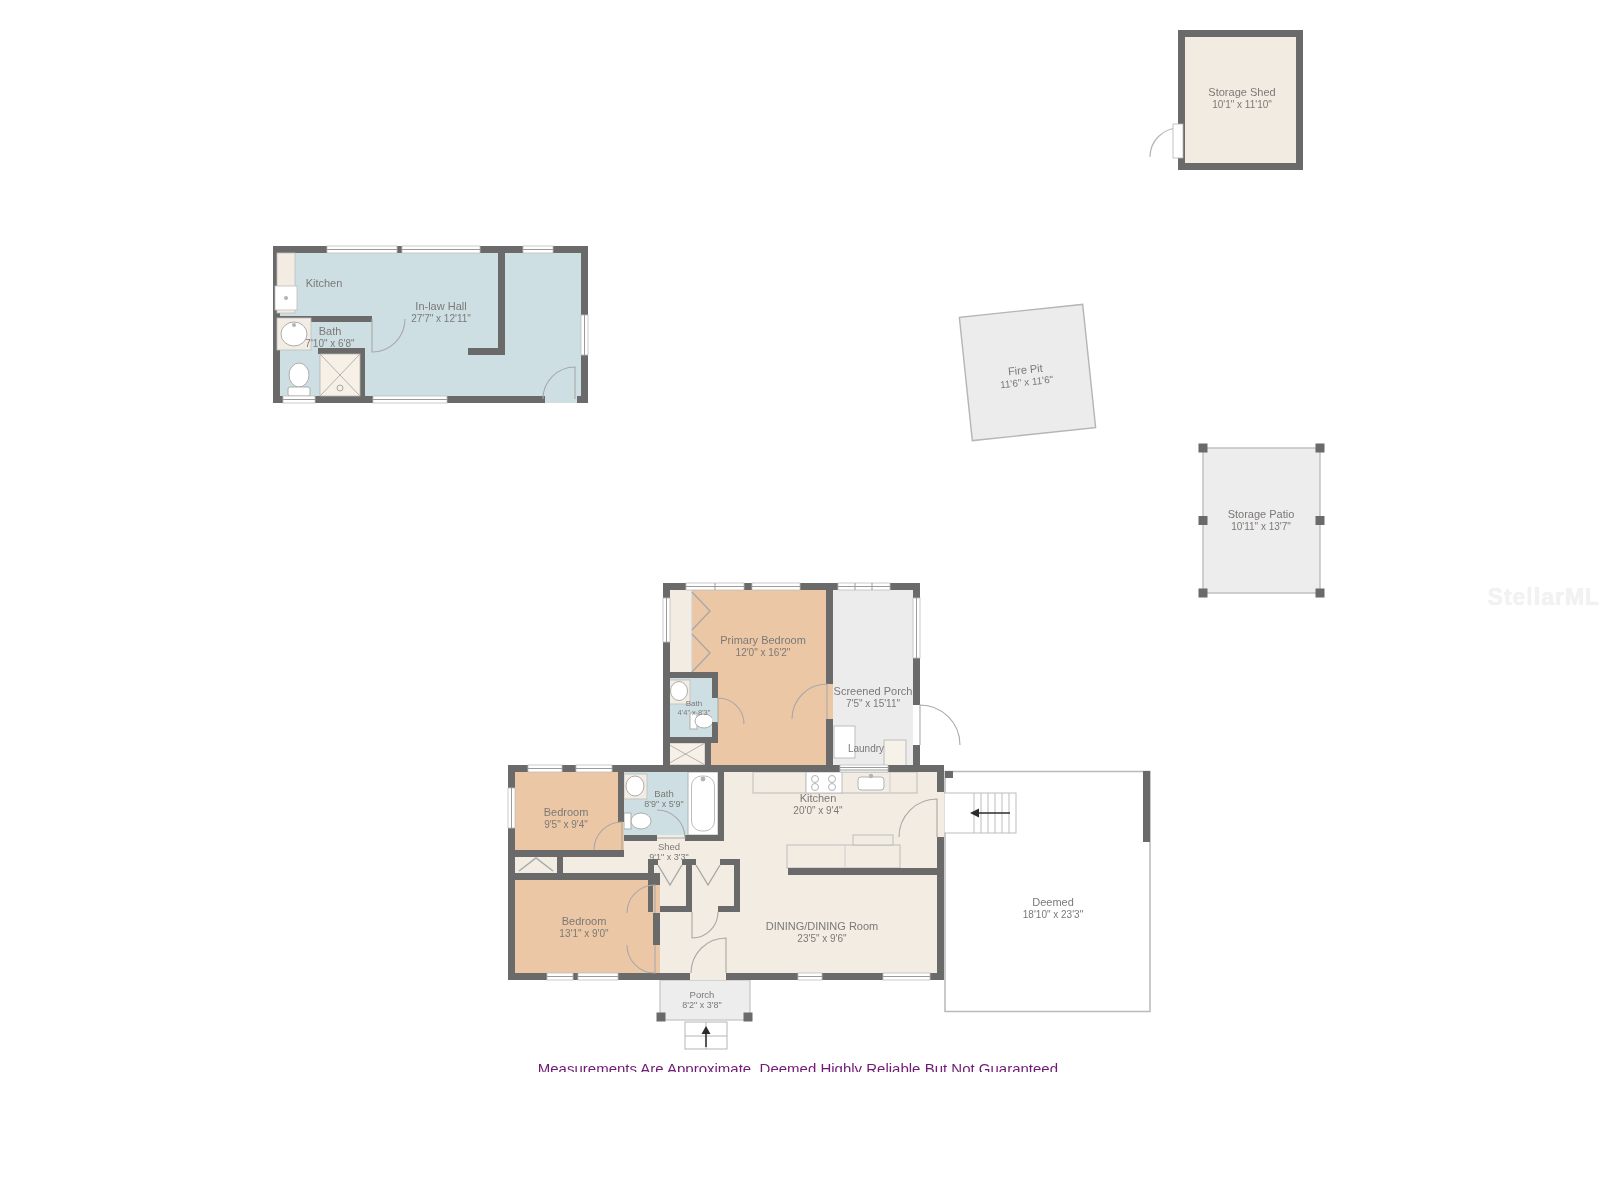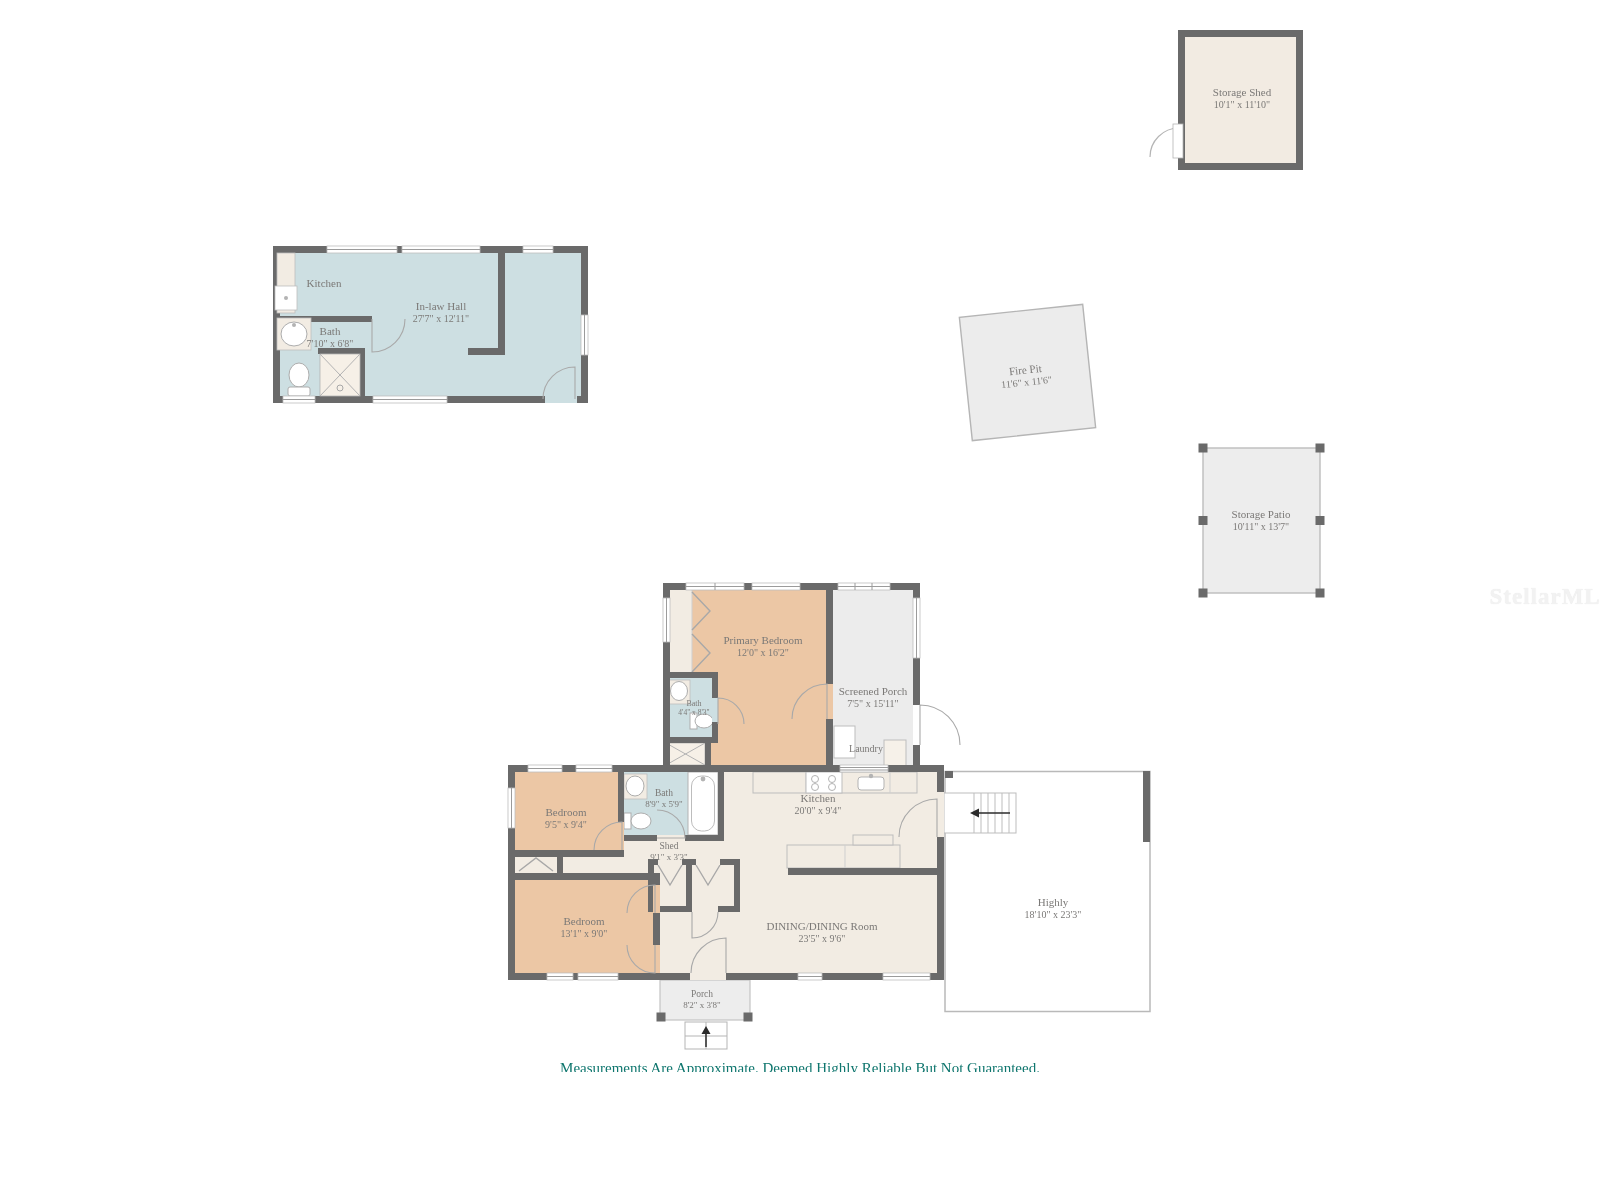--- a/index.html
+++ b/index.html
@@ -1,32 +1,32 @@
 <!DOCTYPE html>
 <html><head>
 <meta charset="utf-8">
 <style>
   html,body{margin:0;padding:0;background:#ffffff;}
   #page{position:relative;width:1600px;height:1072px;background:#ffffff;overflow:hidden;
-        font-family:Liberation Serif, serif;}
+        font-family:Liberation Sans, sans-serif;}
   #plan-svg{position:absolute;left:0;top:0;}
   .lbl{position:absolute;transform:translate(-50%,-50%);display:flex;flex-direction:column;
        align-items:center;text-align:center;color:#7b7977;white-space:nowrap;}
   .lbl .nm{font-size:11px;line-height:13px;}
   .lbl .dm{font-size:10px;line-height:12px;}
   .lbl--sm .nm{font-size:9.5px;line-height:11px;}
   .lbl--sm .dm{font-size:9px;line-height:10.5px;}
   .lbl--xs .nm{font-size:8px;line-height:9px;}
   .lbl--xs .dm{font-size:7.5px;line-height:9px;}
   .lbl--rot{transform:translate(-50%,-50%) rotate(-6deg);}
   #watermark{position:absolute;left:1552px;top:597px;transform:translate(-50%,-50%);
        font-size:23px;font-weight:bold;color:#f2f2f2;letter-spacing:1px;
        text-shadow:0 0 1px #e6e6e6;}
   #disclaimer{position:absolute;left:800px;top:1068px;transform:translate(-50%,-50%);
-       font-size:15px;color:#0f766e;}
+       font-size:15px;color:#701a75;}
 </style>
 </head>
 <body>
 
 <div id="page">
 
 <svg id="plan-svg" width="1600" height="1200" viewBox="0 0 1600 1200">
 
   <g>
     <rect x="1181.5" y="33.5" width="118" height="133" fill="#f2ebe2" stroke="#6a6a6a" stroke-width="7"></rect>
@@ -361,19 +361,19 @@
   </div>
   <div class="lbl" style="left:822px;top:932px">
     <span class="nm">DINING/DINING Room</span>
     <span class="dm">23'5" x 9'6"</span>
   </div>
   <div class="lbl lbl--sm" style="left:702px;top:1000px">
     <span class="nm">Porch</span>
     <span class="dm">8'2" x 3'8"</span>
   </div>
   <div class="lbl" style="left:1053px;top:908px">
-    <span class="nm">Highly</span>
+    <span class="nm">Deemed</span>
     <span class="dm">18'10" x 23'3"</span>
   </div>
 
   <div id="watermark">StellarMLS</div>
   <div id="disclaimer">Measurements Are Approximate. Deemed Highly Reliable But Not Guaranteed.</div>
 </div>
 
 </body></html>

